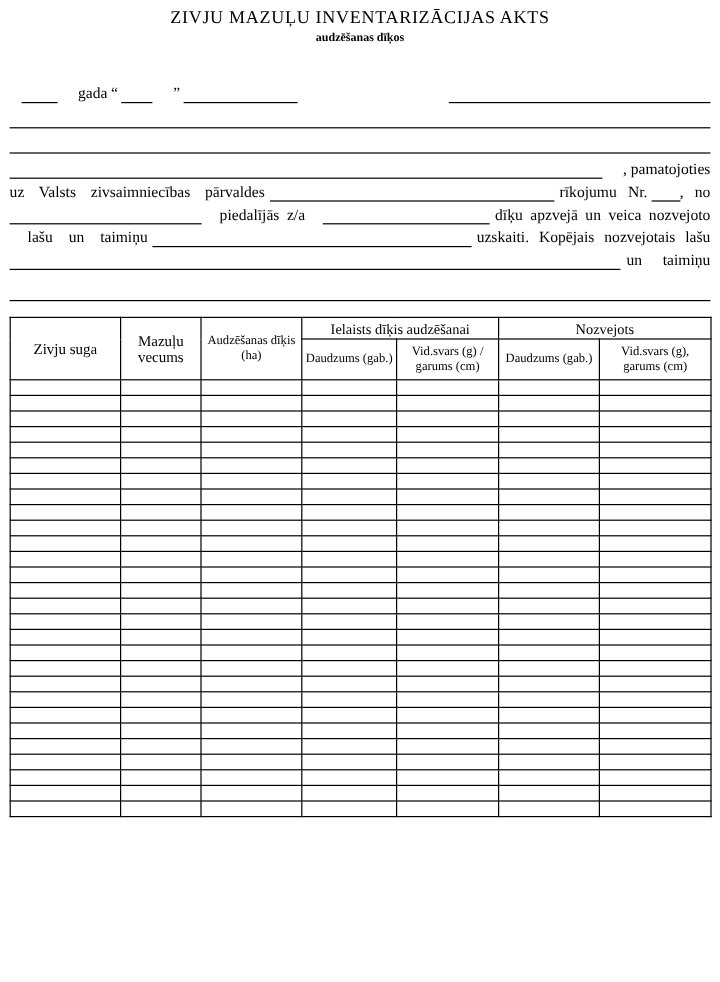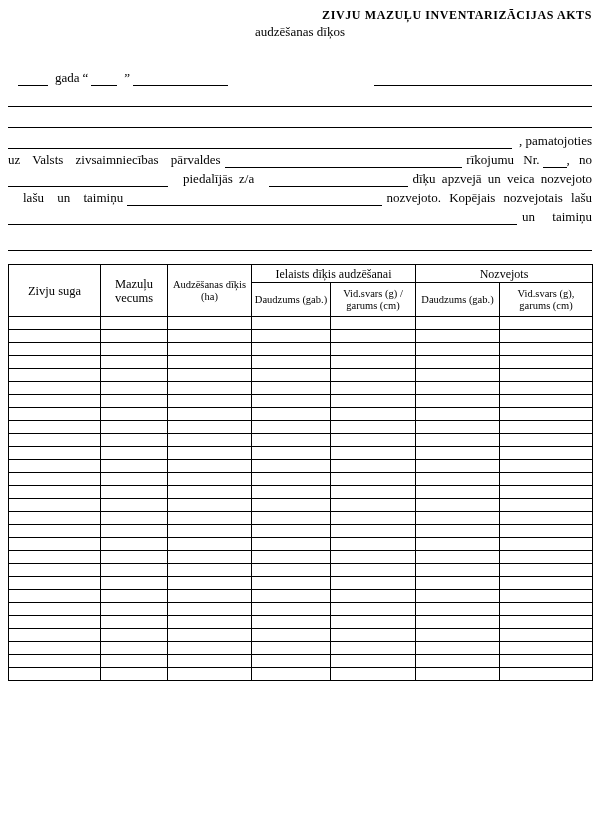--- a/index.html
+++ b/index.html
@@ -1,34 +1,34 @@
 <!DOCTYPE html>
 <html><head>
 <meta charset="utf-8">
 <style>
   * { box-sizing: border-box; margin: 0; padding: 0; }
   html, body { width: 600px; background: #ffffff; }
   body { font-family: "Liberation Serif", "DejaVu Serif", serif; color: #000; }
   .page { width: 600px; height: 818px; padding: 7px 8px 6px 8px; background: #fff; overflow: hidden; }
 
-  .title { text-align: right; font-weight: bold; font-size: 12px; letter-spacing: 0.6px; line-height: 17px; }
-  .subtitle { text-align: center; font-weight: normal; font-size: 13px; line-height: 16px; }
+  .title { text-align: center; font-weight: normal; font-size: 15px; letter-spacing: 0.6px; line-height: 17px; }
+  .subtitle { text-align: center; font-weight: bold; font-size: 10px; line-height: 16px; }
 
   .fline { display: flex; align-items: flex-end; font-size: 13px; height: 19px; line-height: 17px; }
   .txt { white-space: pre; }
   .blank { display: inline-block; height: 4px; border-bottom: 1px solid #000; }
   .grow { flex: 1 1 auto; }
   .spacer { flex: 1 1 auto; }
 
   .w24 { width: 24px; } .w26 { width: 26px; } .w30 { width: 30px; }
   .w95 { width: 95px; } .w160 { width: 160px; } .w218 { width: 218px; flex: none; }
 
   .ws3 { word-spacing: 3px; } .ws5 { word-spacing: 5px; } .ws6 { word-spacing: 6px; }
   .ws9 { word-spacing: 9px; } .ws10 { word-spacing: 10px; margin-left: 15px; } .ws12 { word-spacing: 14px; }
-  .ml2 { margin-left: 7px; } .ml4 { margin-left: 5px; } .mr3 { margin-right: 3px; }
+  .ml2 { margin-left: 17px; } .ml4 { margin-left: 5px; } .mr3 { margin-right: 3px; }
   .mx3 { margin: 0 15px; } .mx4 { margin: 0 4px; }
 
   .date-row { margin-top: 27px; margin-left: 10px; }
   .komisija-row { margin-top: 14px; padding-left: 52px; }
   .blankline { margin-top: 2px; }
   .pamat-row { margin-top: 2px; }
   .lastline { margin-top: 7px; }
 
   .caption { font-size: 13px; padding-left: 52px; margin-top: 26px; }
 
@@ -85,21 +85,21 @@
   <div class="fline">
     <span class="blank w160"></span>
     <span class="txt mx3 ws3">piedalījās z/a</span>
     <span class="blank grow"></span>
     <span class="txt ml4 ws3">dīķu apzvejā un veica nozvejoto</span>
   </div>
 
   <div class="fline">
     <span class="txt ws10">lašu un taimiņu</span>
     <span class="blank grow mx4"></span>
-    <span class="txt ws5">nozvejoto. Kopējais nozvejotais lašu</span>
+    <span class="txt ws5">uzskaiti. Kopējais nozvejotais lašu</span>
   </div>
 
   <div class="fline">
     <span class="blank grow"></span>
     <span class="txt ml4 ws12">un taimiņu</span>
   </div>
 
   <div class="fline lastline">
     <span class="blank grow"></span>
   </div>

